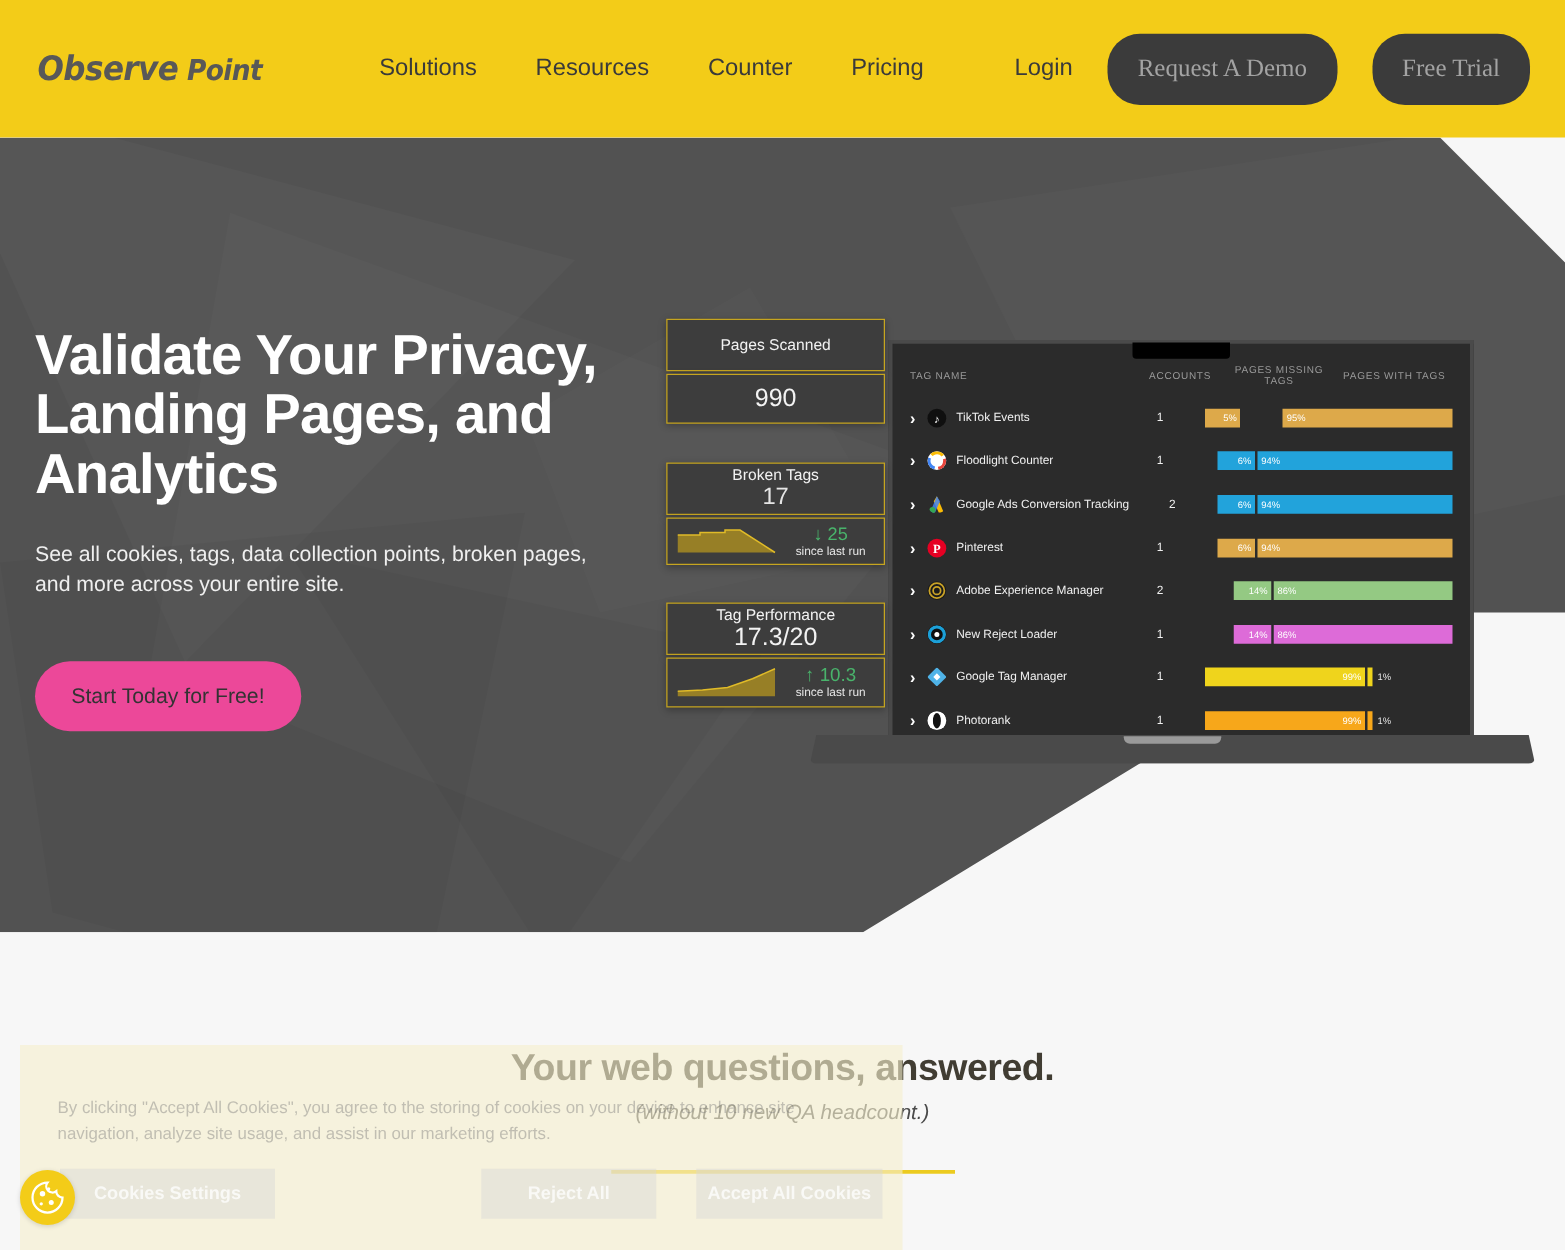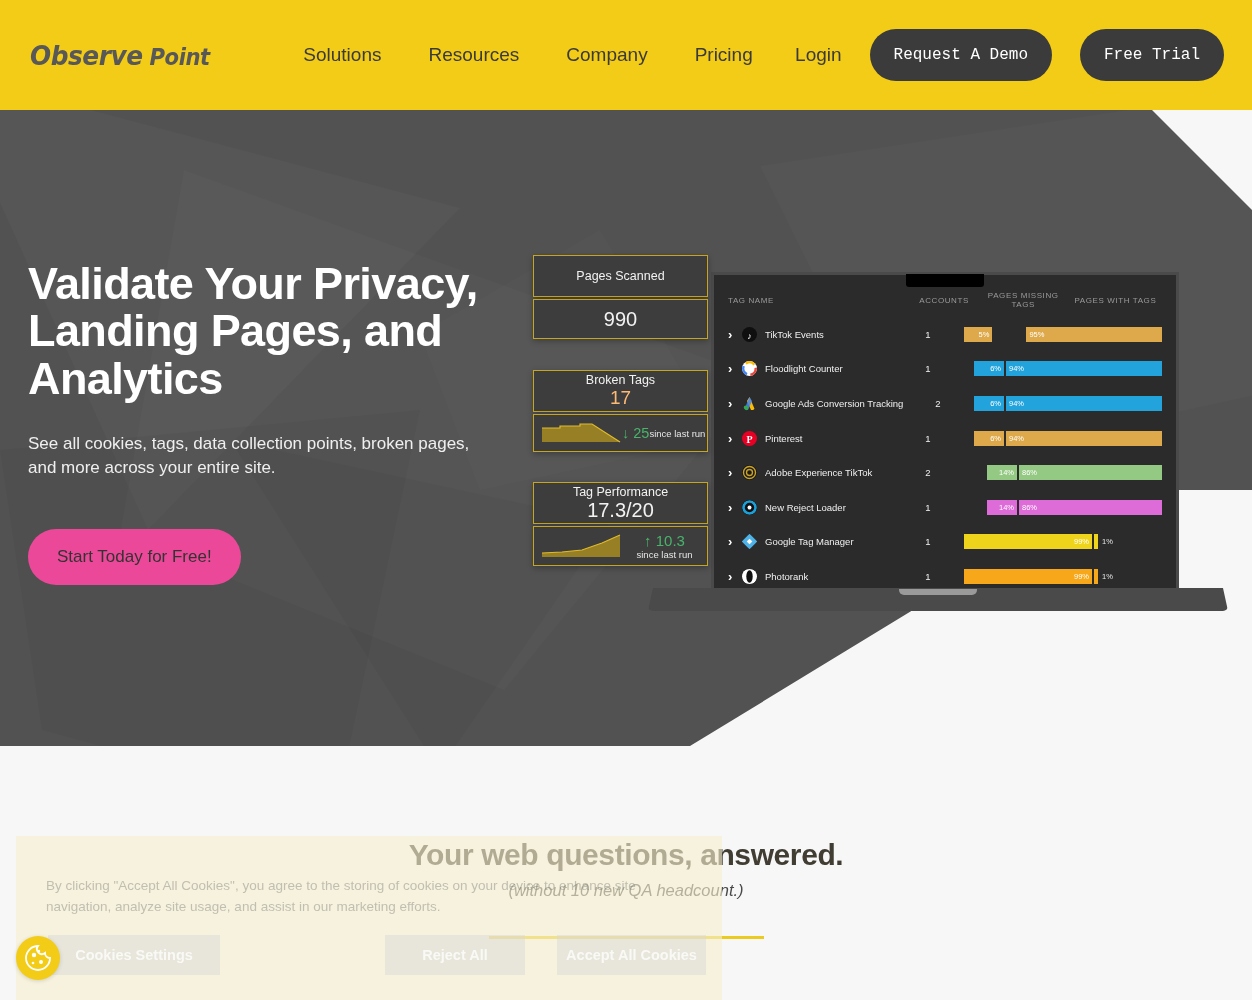--- a/index.html
+++ b/index.html
@@ -31,26 +31,26 @@
   .nav { display:flex; margin-left:78px; gap:47px; }
   .nav-item {
     font-size:19px; color:#3a3a3a; cursor:pointer; white-space:nowrap;
   }
   .header-right {
     position:absolute; right:28px; top:0; height:110px;
     display:flex; align-items:center; gap:28px;
   }
   .login-link { font-size:19px; color:#3a3a3a; cursor:pointer; }
   .pill-btn {
-    background:#3b3b3b; color:#ffffff;
+    background:#3b3b3b; color:#a3a3a3;
     border-radius:26px; border:none;
-    font-size:16px;
+    font-size:20px;
     padding:17px 24px;
     cursor:pointer; white-space:nowrap;
-    font-family:Liberation Mono, monospace;
+    font-family:Liberation Serif, serif;
   }
 
   
   .hero {
     position:absolute; top:110px; left:0; width:1252px; height:636px;
     background:#525252;
     overflow:hidden;
     clip-path: polygon(0 0, 1152px 0, 1252px 100px, 1252px 380px,
                        1110px 380px, 690px 636px, 0 636px);
   }
@@ -152,21 +152,21 @@
   
   .card {
     position:absolute;
     background:#3d3d3d;
     border:1px solid #c6a520;
     color:#f2f2f2;
     box-shadow:0 2px 6px rgba(0,0,0,0.3);
   }
   .card-title { font-size:12.5px; text-align:center; }
   .card-big   { font-size:20px; text-align:center; }
-  .card-red   { color:#fdba74; font-size:19px; text-align:center; }
+  .card-red   { color:#e5e5e5; font-size:19px; text-align:center; }
   .delta-up   { color:#49b36b; font-size:15px; }
   .delta-dn   { color:#49b36b; font-size:14.5px; }
   .delta-sub  { font-size:9.5px; color:#e6e6e6; }
 
   
   .bottom {
     position:absolute; left:0; top:746px; width:1252px; height:254px;
     background:#f7f7f7;
   }
   .bottom-h2 {
@@ -212,21 +212,21 @@
 </head>
 <body>
 
 <div class="header">
   <div class="logo">
     <span><span>Observe</span><span class="lp"> Point</span></span>
   </div>
   <nav class="nav">
     <span class="nav-item">Solutions</span>
     <span class="nav-item">Resources</span>
-    <span class="nav-item">Company</span>
+    <span class="nav-item">Counter</span>
     <span class="nav-item">Pricing</span>
   </nav>
   <div class="header-right">
     <span class="login-link">Login</span>
     <button class="pill-btn">Request A Demo</button>
     <button class="pill-btn">Free Trial</button>
   </div>
 </div>
 
 <div class="hero">
@@ -317,21 +317,21 @@
           </div>
         </div>
         <div class="row">
           <span class="chev">›</span>
           <span class="ico" style="background: rgb(27, 27, 27);">
             <svg width="15" height="15" viewBox="0 0 15 15">
               <circle cx="7.5" cy="7.5" r="6" fill="none" stroke="#c9a227" stroke-width="1.4"></circle>
               <circle cx="7.5" cy="7.5" r="3" fill="none" stroke="#c9a227" stroke-width="1.4"></circle>
             </svg>
           </span>
-          <span class="rname">Adobe Experience TikTok</span>
+          <span class="rname">Adobe Experience Manager</span>
           <span class="racct">2</span>
           <div class="bars" style="justify-content: flex-end;">
             <div class="bar-l" style="width: 30px; background: rgb(148, 201, 131);">14%</div>
             <div class="bar-r" style="width: 143px; background: rgb(148, 201, 131);">86%</div>
           </div>
         </div>
         <div class="row">
           <span class="chev">›</span>
           <span class="ico" style="background: rgb(15, 15, 15);">
             <svg width="15" height="15" viewBox="0 0 15 15">
@@ -394,21 +394,21 @@
 
 <div class="card" style="left:533px; top:370px; width:175px; height:42px; display:flex; flex-direction:column; align-items:center; justify-content:center;">
   <span class="card-title">Broken Tags</span>
   <span class="card-red">17</span>
 </div>
 <div class="card" style="left:533px; top:414px; width:175px; height:38px; display:flex; align-items:center;">
   <svg width="80" height="30" style="margin-left:8px">
     <polygon points="0,24 0,10 18,10 18,8 38,8 38,6 50,6 78,24" fill="#b5951f" opacity="0.75"></polygon>
     <polyline points="0,10 18,10 18,8 38,8 38,6 50,6 78,24" fill="none" stroke="#e0bb28" stroke-width="1.2"></polyline>
   </svg>
-  <div style="display:flex; flex-direction:row; align-items:center; flex:1;">
+  <div style="display:flex; flex-direction:column; align-items:center; flex:1;">
     <span class="delta-dn">↓ 25</span>
     <span class="delta-sub">since last run</span>
   </div>
 </div>
 
 <div class="card" style="left:533px; top:482px; width:175px; height:42px; display:flex; flex-direction:column; align-items:center; justify-content:center;">
   <span class="card-title">Tag Performance</span>
   <span class="card-big">17.3/20</span>
 </div>
 <div class="card" style="left:533px; top:526px; width:175px; height:40px; display:flex; align-items:center;">

